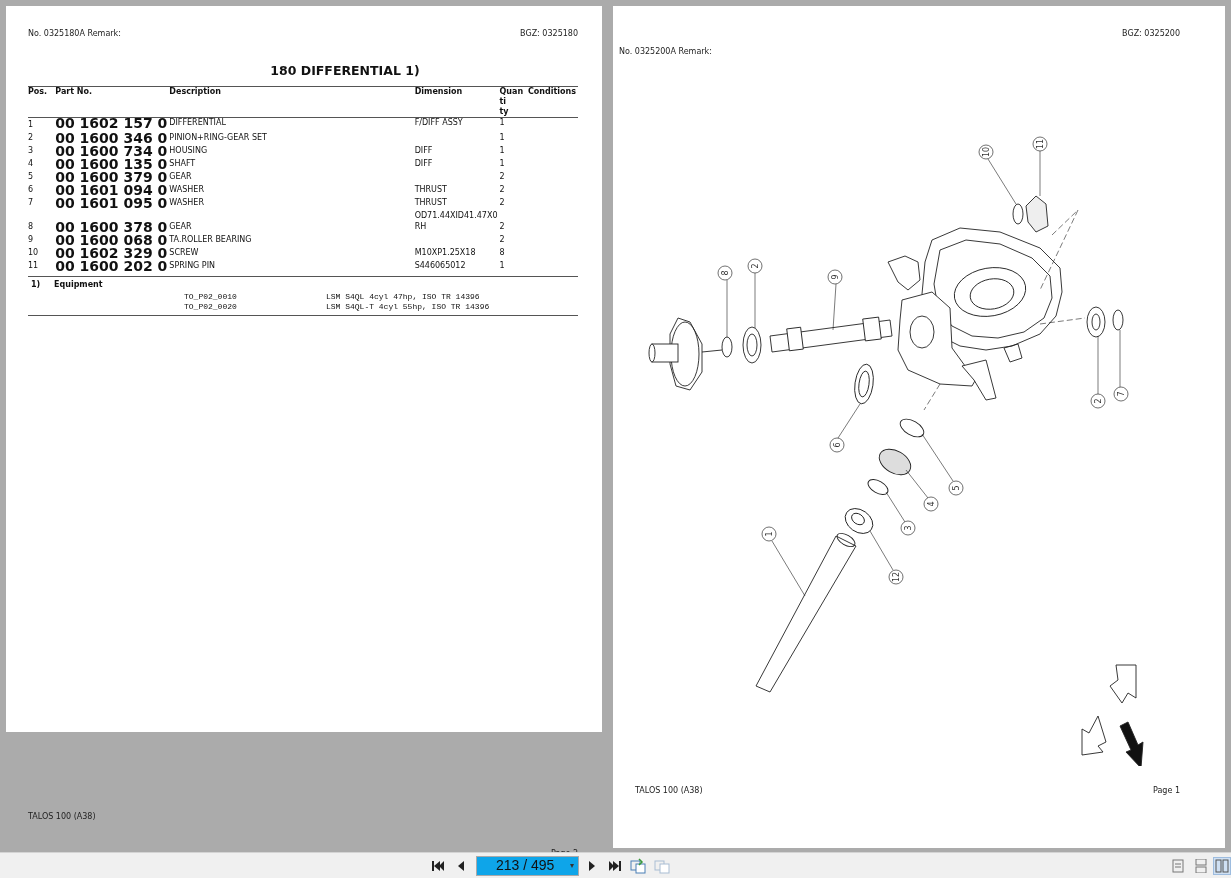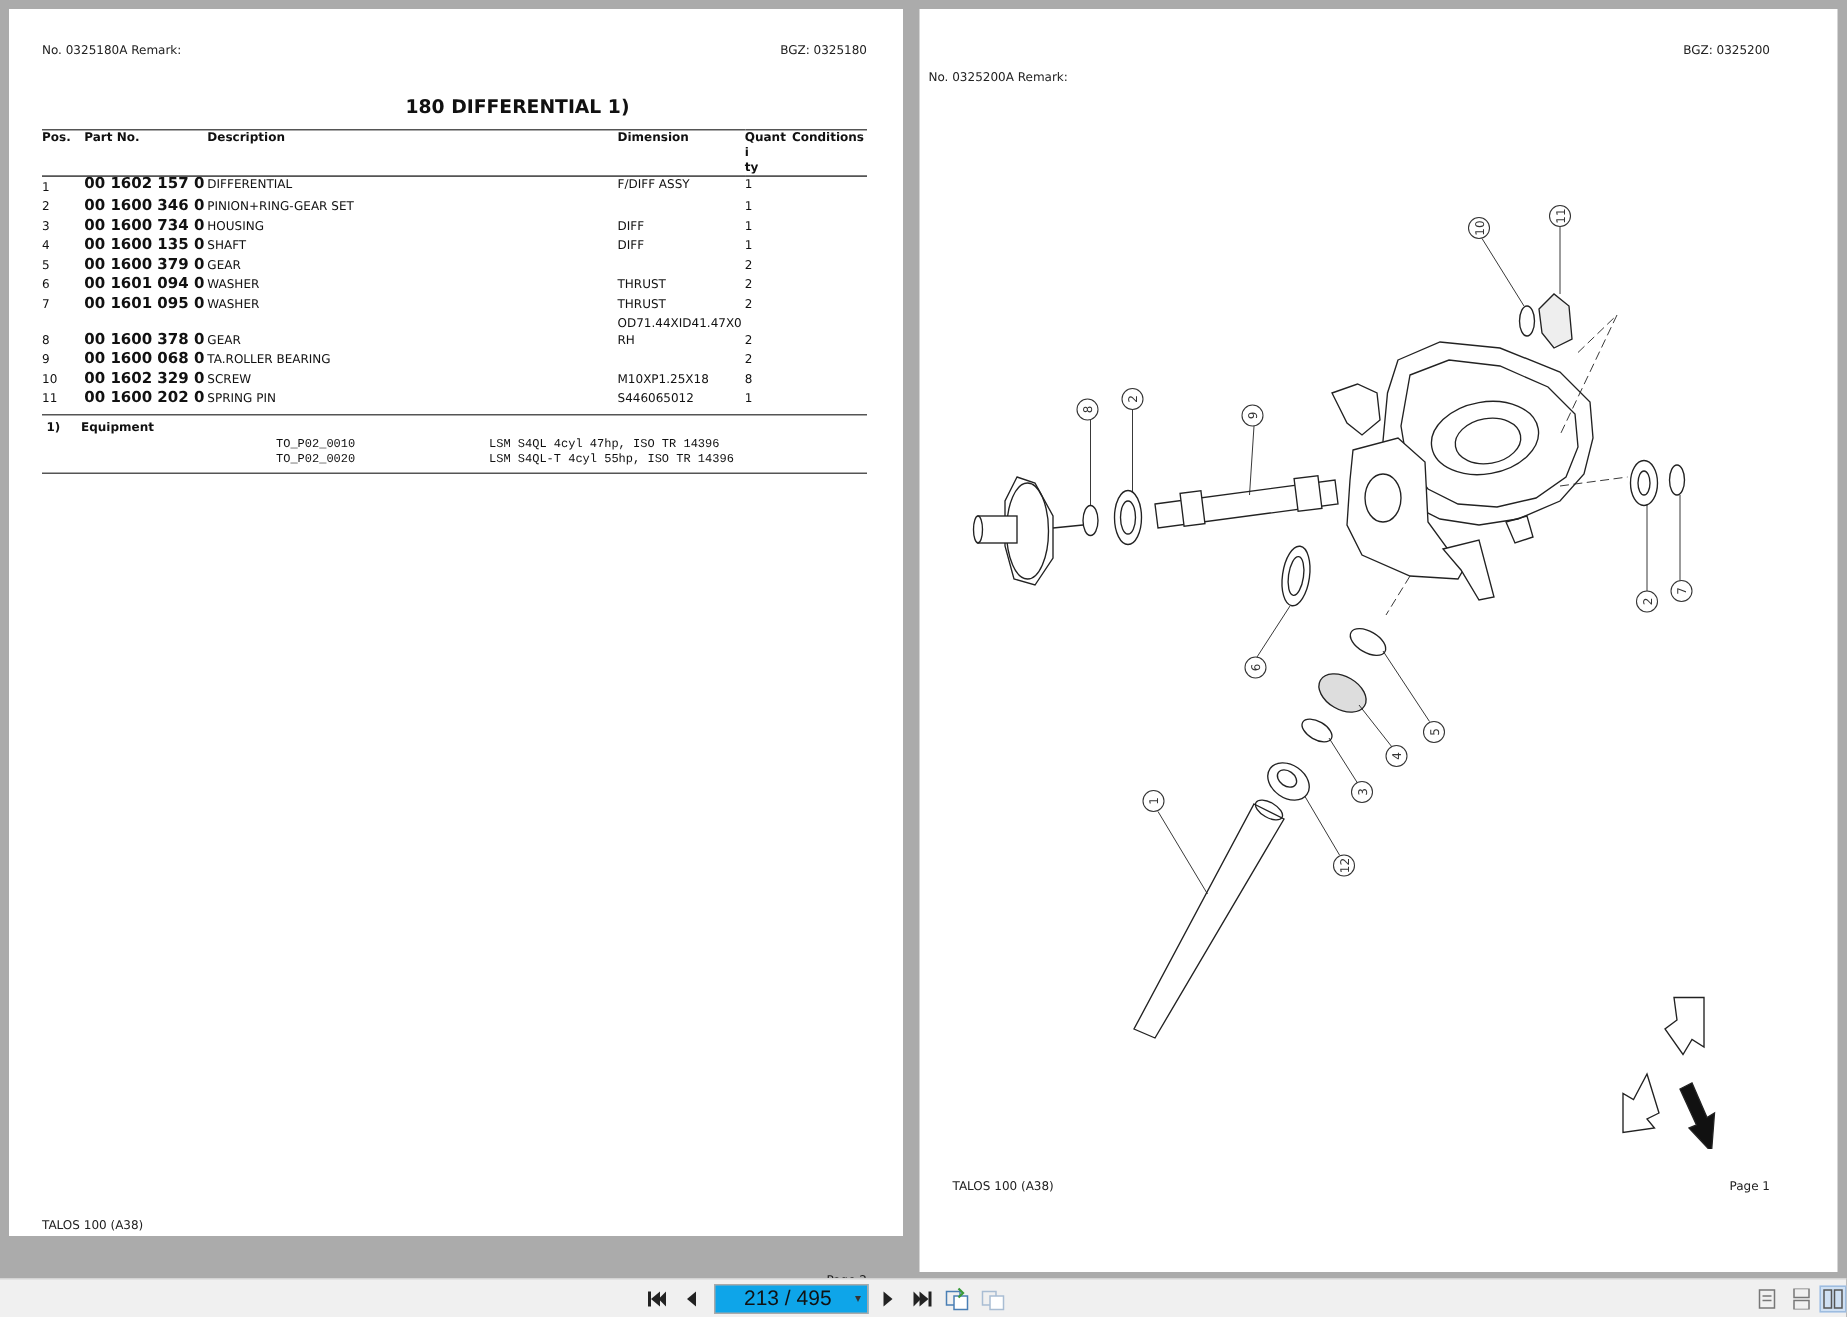--- a/index.html
+++ b/index.html
@@ -5,29 +5,29 @@
   html, body { margin:0; padding:0; }
   body {
     width:1231px; height:878px; overflow:hidden; position:relative;
     background:#ababab;
     font-family:"DejaVu Sans", sans-serif;
     color:#111;
   }
   .page {
     position:absolute; background:#fff;
   }
-  #page-left { left:6px; top:6px; width:596px; height:818px; }
+  #page-left { left:6px; top:6px; width:596px; height:726px; }
   #page-right { left:613px; top:6px; width:612px; height:842px; }
   .hdr { position:absolute; font-size:8px; color:#222; }
   .title { position:absolute; font-size:12.5px; font-weight:bold; }
   table.parts { position:absolute; left:22px; top:80px; width:550px; border-collapse:collapse; font-size:8px; }
   table.parts th { text-align:left; font-weight:bold; vertical-align:top; padding:0 2px 0 0; line-height:10px; }
   table.parts thead tr { border-top:1px solid #555; border-bottom:1px solid #555; }
   table.parts td { vertical-align:top; padding:0 2px 0 0; line-height:10.5px; height:13px; }
-  table.parts td.pn { font-weight:bold; font-size:10px; white-space:nowrap; }
+  table.parts td.pn { font-weight:bold; font-size:14px; white-space:nowrap; }
   .eq { position:absolute; left:22px; top:270px; width:550px; border-top:1px solid #555; border-bottom:1px solid #555; height:38px; font-size:8px; }
   .eq .lbl { position:absolute; top:3px; font-weight:bold; }
   .eq .row { position:absolute;font-family:Liberation Mono, monospace; }
   .footer { position:absolute; font-size:8px; color:#222; }
   .callout { font-family:"DejaVu Sans", sans-serif; font-size:8px; }
   
   #toolbar {
     position:absolute; left:0; top:852px; width:1231px; height:26px;
     background:#f0f0f0; border-top:1px solid #d4d4d4;
   }

